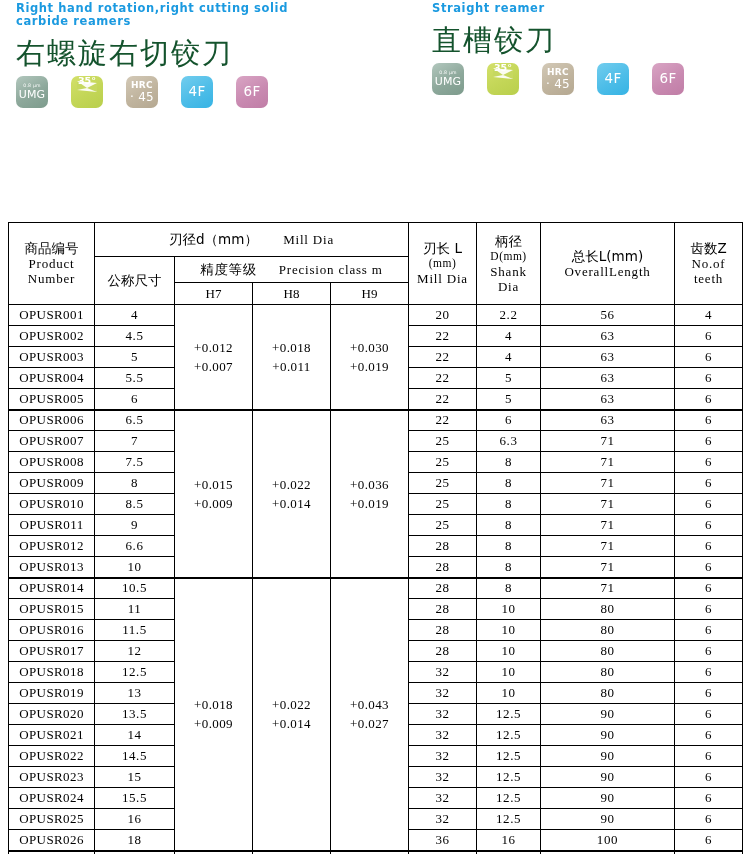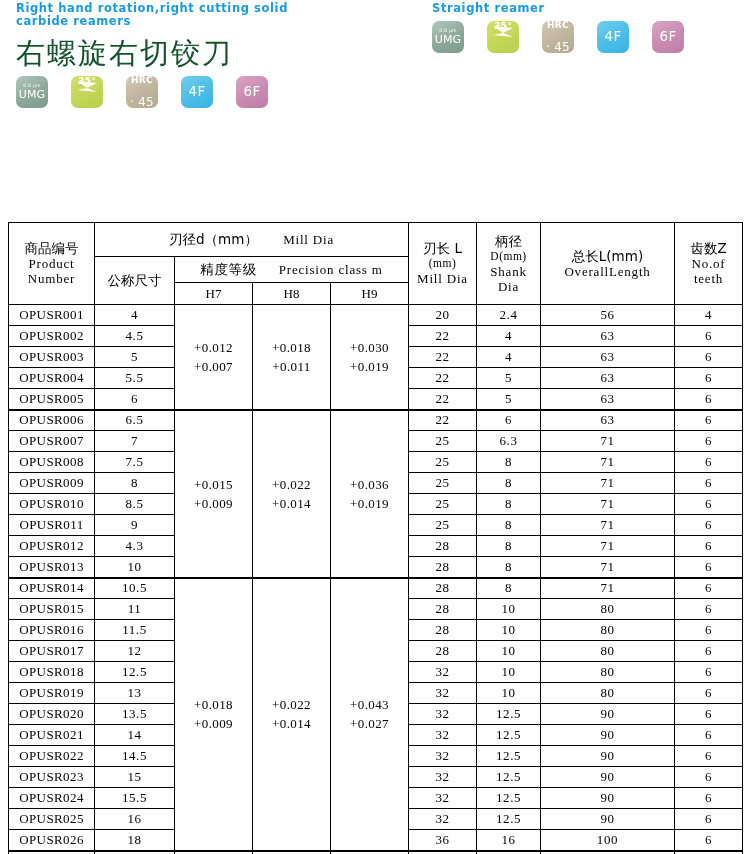--- a/index.html
+++ b/index.html
@@ -49,21 +49,21 @@
     line-height:1;
     flex:0 0 auto;
   }
   .badge .b-sub {
     font-size:4.6px; letter-spacing:0.2px;
     opacity:0.95; margin-bottom:1px;
   }
   .badge .b-main { font-size:11px; font-weight:400; letter-spacing:0.2px; }
   .badge.b-umg  { background:linear-gradient(150deg,#b2c7bd 0%,#8da89b 55%,#7d9b8c 100%); }
   .badge.b-helix{ background:linear-gradient(150deg,#d3e06a 0%,#c3d657 55%,#b9cf4c 100%); }
-  .badge.b-hrc  { background:linear-gradient(150deg,#d3c9b7 0%,#c0b49e 55%,#b5a891 100%);justify-content:space-between; }
+  .badge.b-hrc  { background:linear-gradient(150deg,#d3c9b7 0%,#c0b49e 55%,#b5a891 100%); }
   .badge.b-4f   { background:linear-gradient(150deg,#72cdee 0%,#4dbde8 55%,#36b3e4 100%); }
   .badge.b-6f   { background:linear-gradient(150deg,#d9a5c4 0%,#c98ab1 55%,#c07da6 100%); }
   .badge.b-big  { font-size:13px; }
   .badge.b-big .b-main { font-size:13.5px; }
   .badge .hrc-line1 { font-size:9px; font-weight:700; letter-spacing:0.3px; }
   .badge .hrc-line2 { font-size:12px; letter-spacing:0.3px; margin-top:1px; }
   .helix-wrap { position:relative; width:100%; height:100%; display:flex; justify-content:center; }
   .helix-svg { position:absolute; top:4px; left:50%; transform:translateX(-50%); }
   .helix-deg { position:relative; font-size:9.5px; font-weight:700; color:#fff; padding-bottom:3px; }
 
@@ -147,20 +147,21 @@
           <span class="b-main">4F</span>
         </div>
         <div class="badge b-6f b-big">
           <span class="b-main">6F</span>
         </div>
       </div>
     </div>
 
     <div class="hgroup right">
       <div class="eng-title">Straight reamer</div>
+      <div class="cn-title">直槽铰刀</div>
       <div class="badges">
         <div class="badge b-umg">
           <span class="b-sub">0.8 μm</span>
           <span class="b-main">UMG</span>
         </div>
         <div class="badge b-helix">
           <div class="helix-wrap">
             <svg class="helix-svg" width="22" height="15" viewBox="0 0 22 15">
               <path d="M1,1 L21,3 L21,12 L1,10 Z" fill="#ffffff" opacity="0.92"></path>
               <path d="M1,1 L11,8 L1,10 Z" fill="#c3d657" opacity="0.95"></path>
@@ -254,21 +255,21 @@
             </td>
             <td class="tol" rowspan="5">
               <div>+0.018</div>
               <div>+0.011</div>
             </td>
             <td class="tol" rowspan="5">
               <div>+0.030</div>
               <div>+0.019</div>
             </td>
             <td class="num">20</td>
-            <td class="num">2.4</td>
+            <td class="num">2.2</td>
             <td class="num">56</td>
             <td class="num">4</td>
           </tr>
           <tr class="row-h">
             <td class="code">OPUSR002</td>
             <td class="num">4.5</td>
             <td class="num">22</td>
             <td class="num">4</td>
             <td class="num">63</td>
             <td class="num">6</td>
@@ -352,21 +353,21 @@
           <tr class="row-h">
             <td class="code">OPUSR011</td>
             <td class="num">9</td>
             <td class="num">25</td>
             <td class="num">8</td>
             <td class="num">71</td>
             <td class="num">6</td>
           </tr>
           <tr class="row-h">
             <td class="code">OPUSR012</td>
-            <td class="num">4.3</td>
+            <td class="num">6.6</td>
             <td class="num">28</td>
             <td class="num">8</td>
             <td class="num">71</td>
             <td class="num">6</td>
           </tr>
           <tr class="row-h">
             <td class="code">OPUSR013</td>
             <td class="num">10</td>
             <td class="num">28</td>
             <td class="num">8</td>

